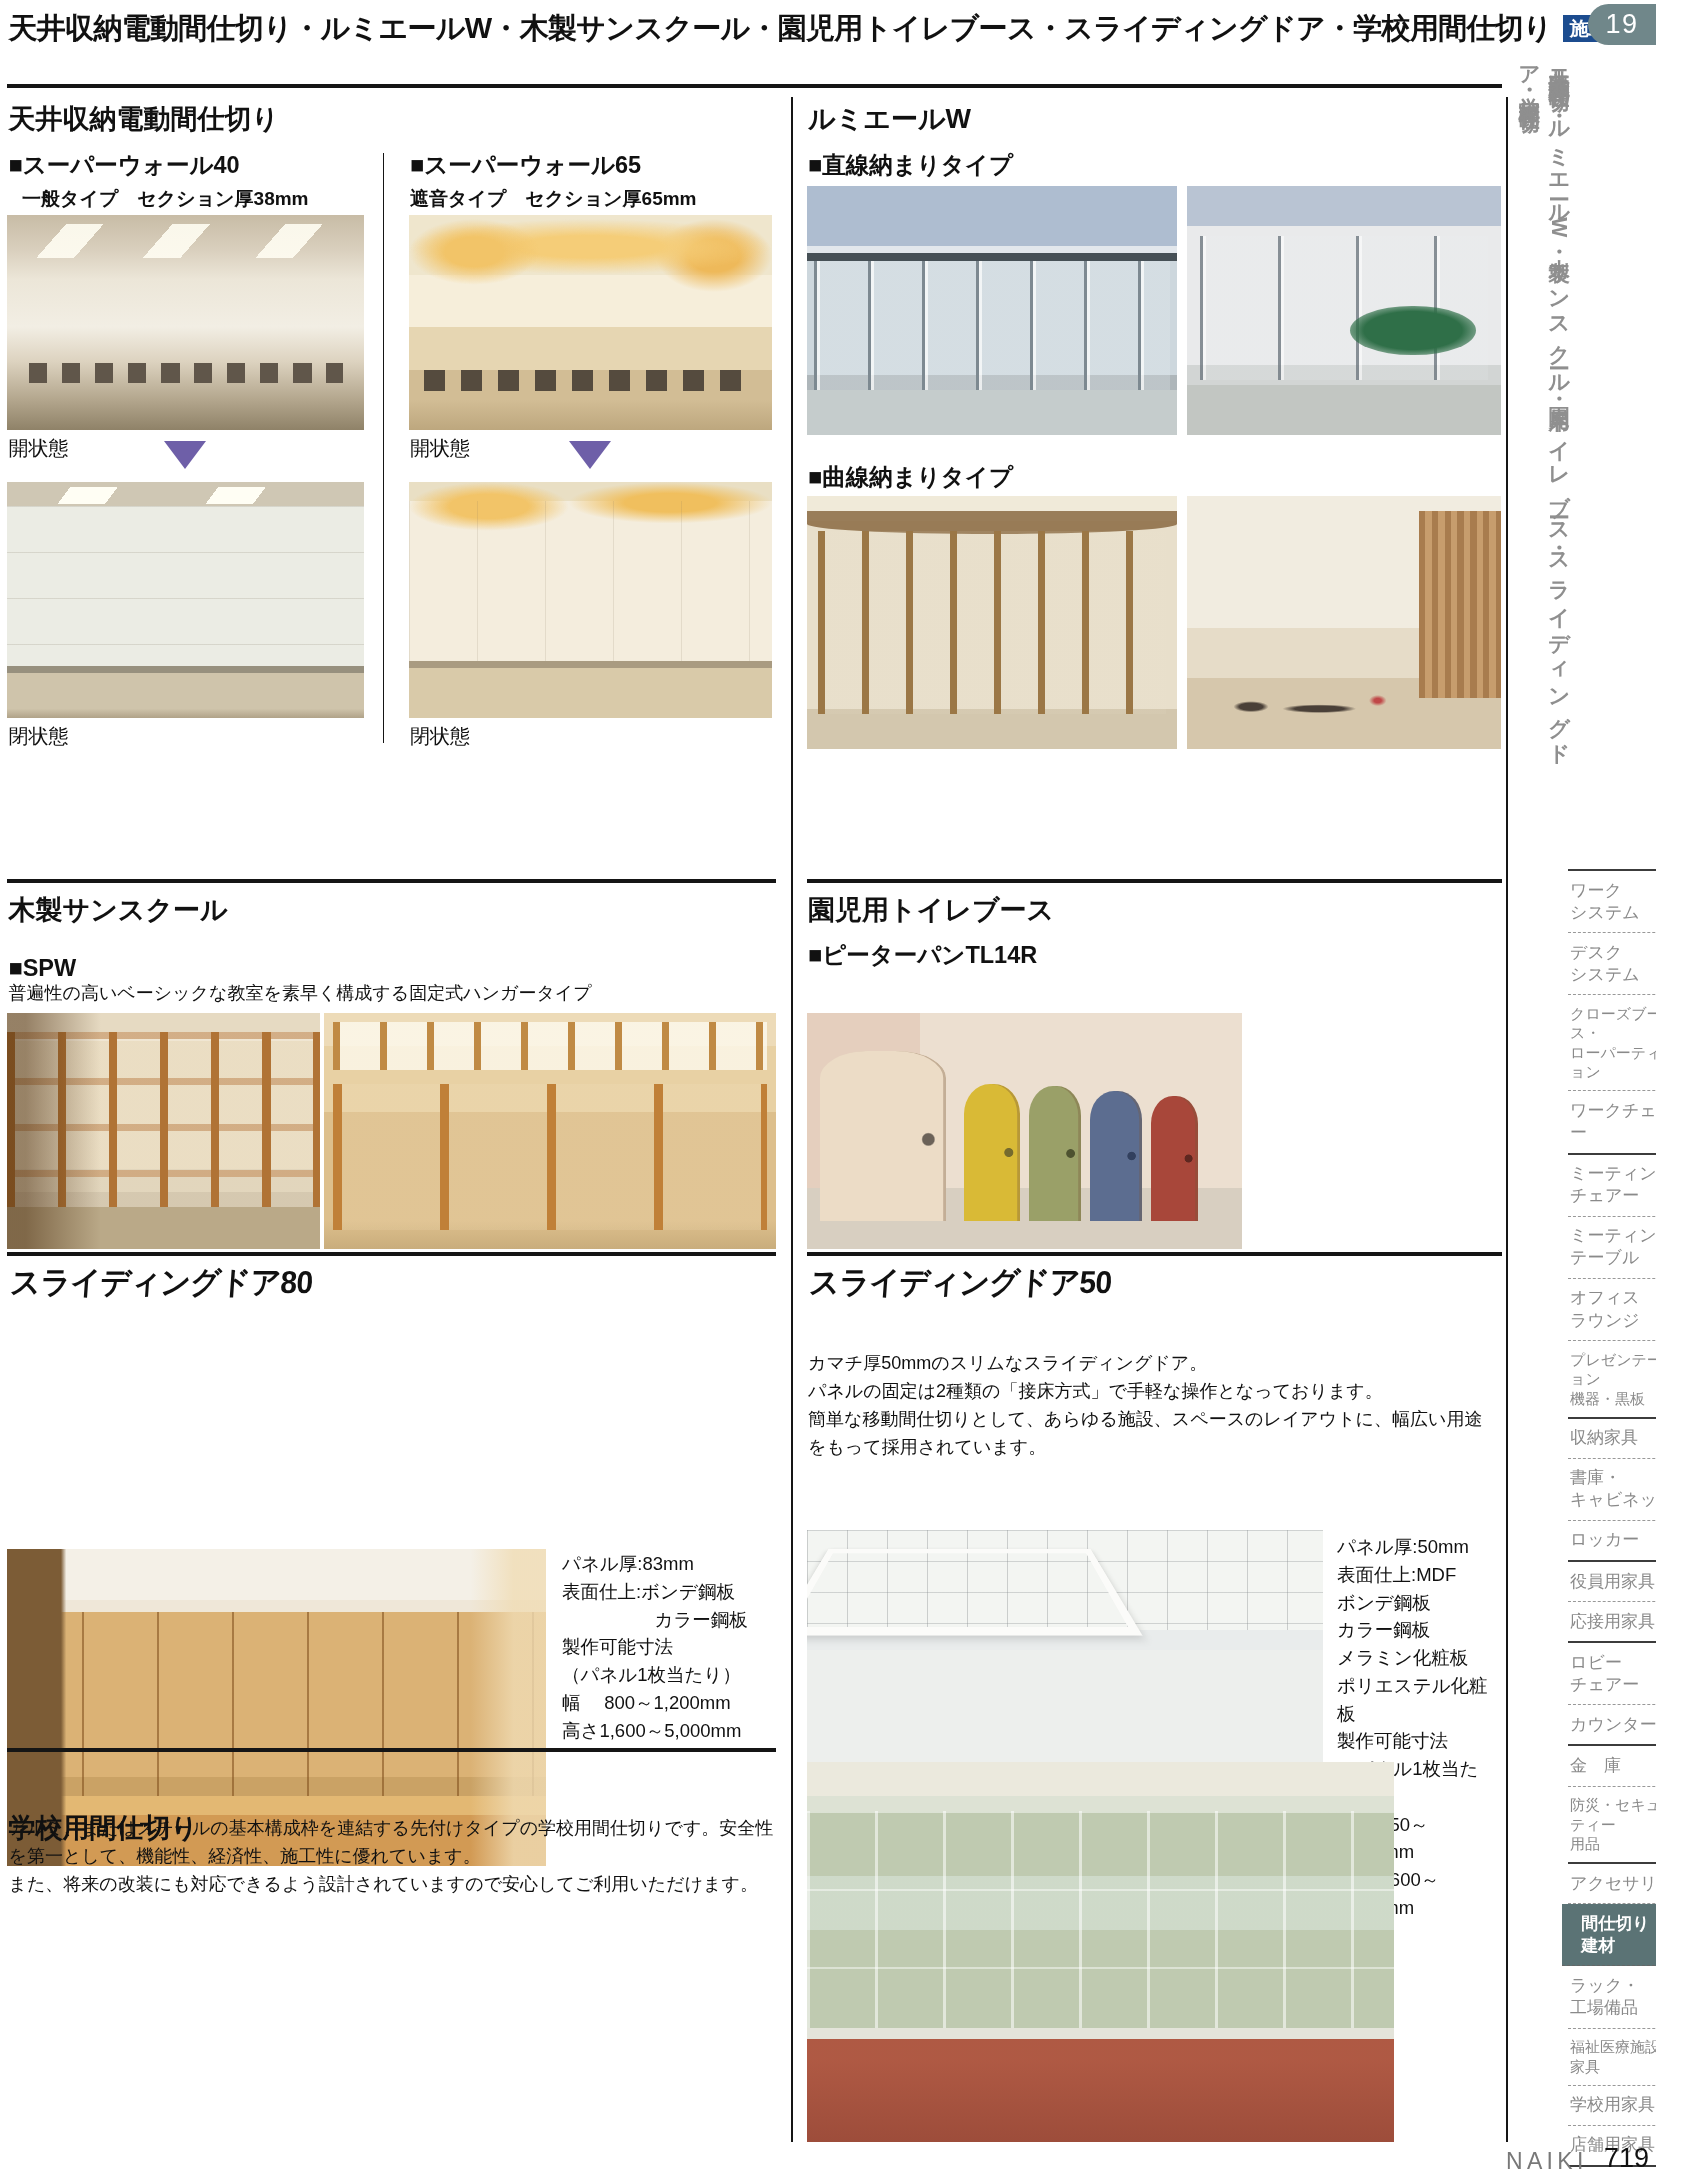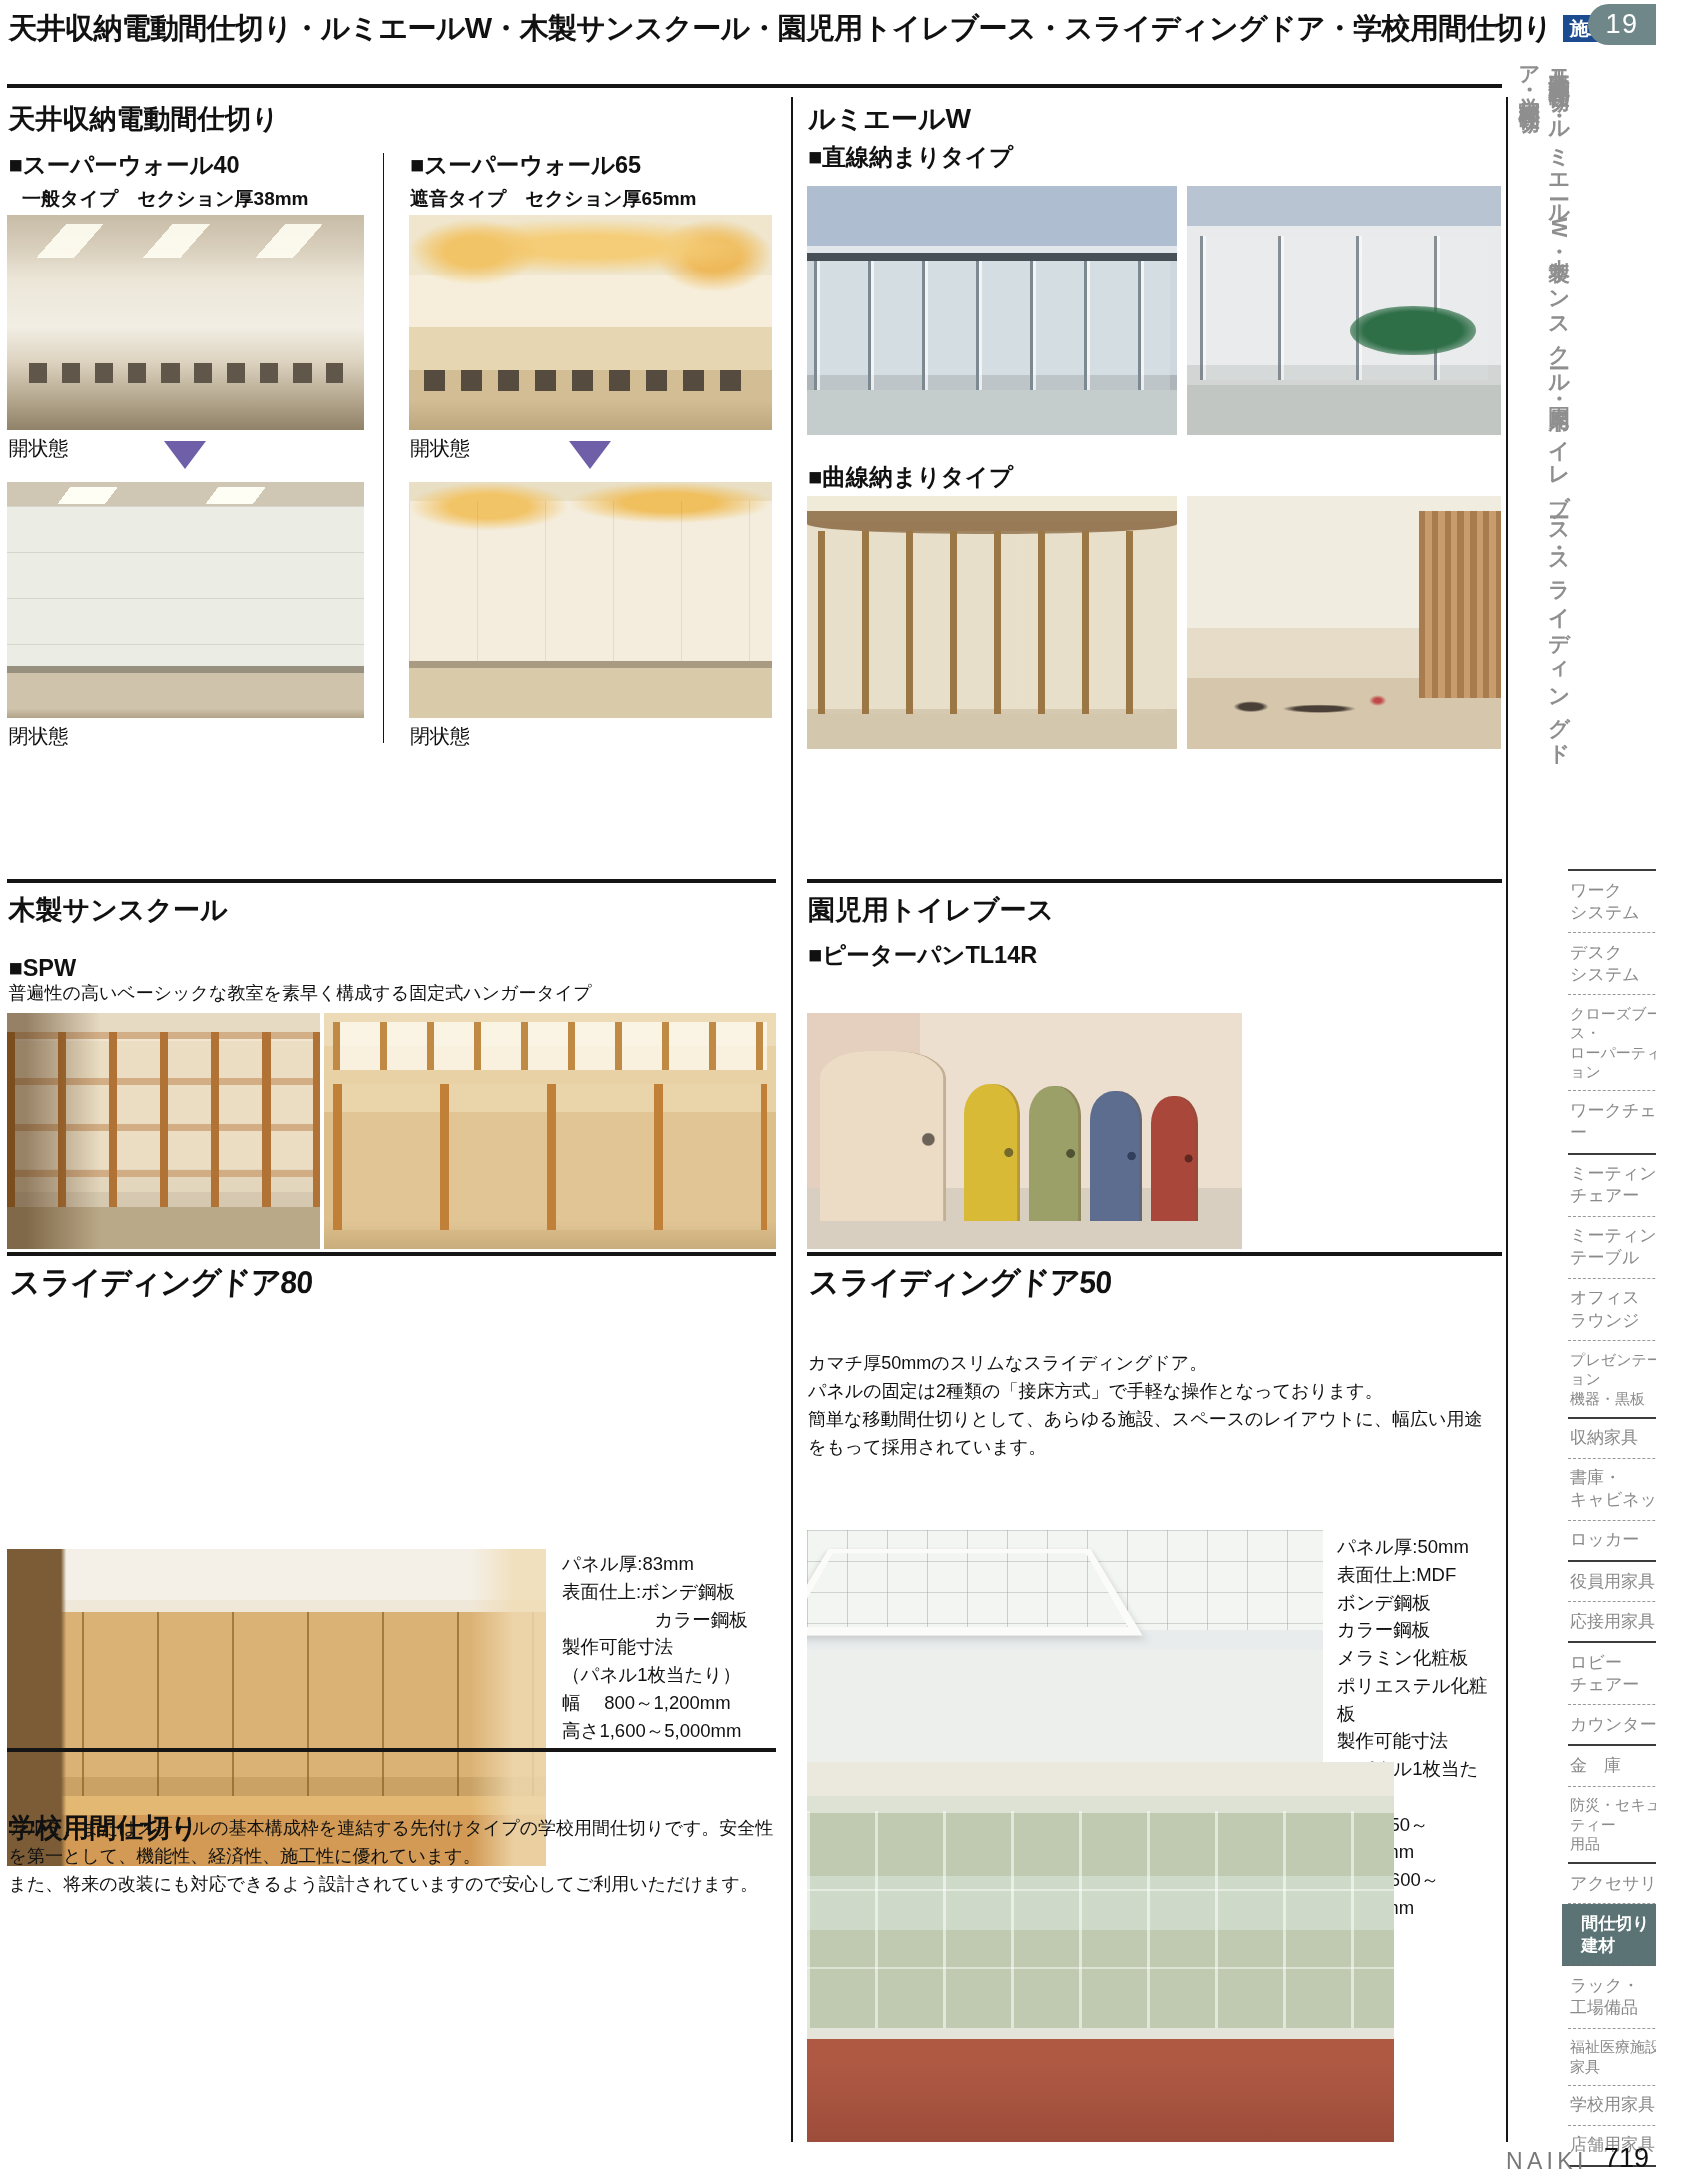--- a/index.html
+++ b/index.html
@@ -140,21 +140,21 @@
   </div>
   <div class="state" style="left:410px;top:435px;">開状態</div>
   <div class="tri" style="left:569px;top:441px;"></div>
   <div class="photo ph-b2" style="left:409px;top:482px;width:363px;height:236px;">
     <div class="a1"></div>
       <div class="a2"></div>
   </div>
   <div class="state" style="left:410px;top:723px;">閉状態</div>
 
   <div class="sec-title" style="left:808px;top:101px;">ルミエールW</div>
-  <div class="prod-head" style="left:808px;top:141px;">■直線納まりタイプ</div>
+  <div class="prod-head" style="left:808px;top:149px;">■直線納まりタイプ</div>
   <div class="photo ph-l1" style="left:807px;top:186px;width:370px;height:249px;">
     <div class="a1"></div>
       <div class="a2"></div>
   </div>
   <div class="photo ph-l2" style="left:1187px;top:186px;width:314px;height:249px;">
     <div class="a2"></div>
       <div class="a1"></div>
   </div>
   <div class="prod-head" style="left:808px;top:461px;">■曲線納まりタイプ</div>
   <div class="photo ph-l3" style="left:807px;top:496px;width:370px;height:253px;">

